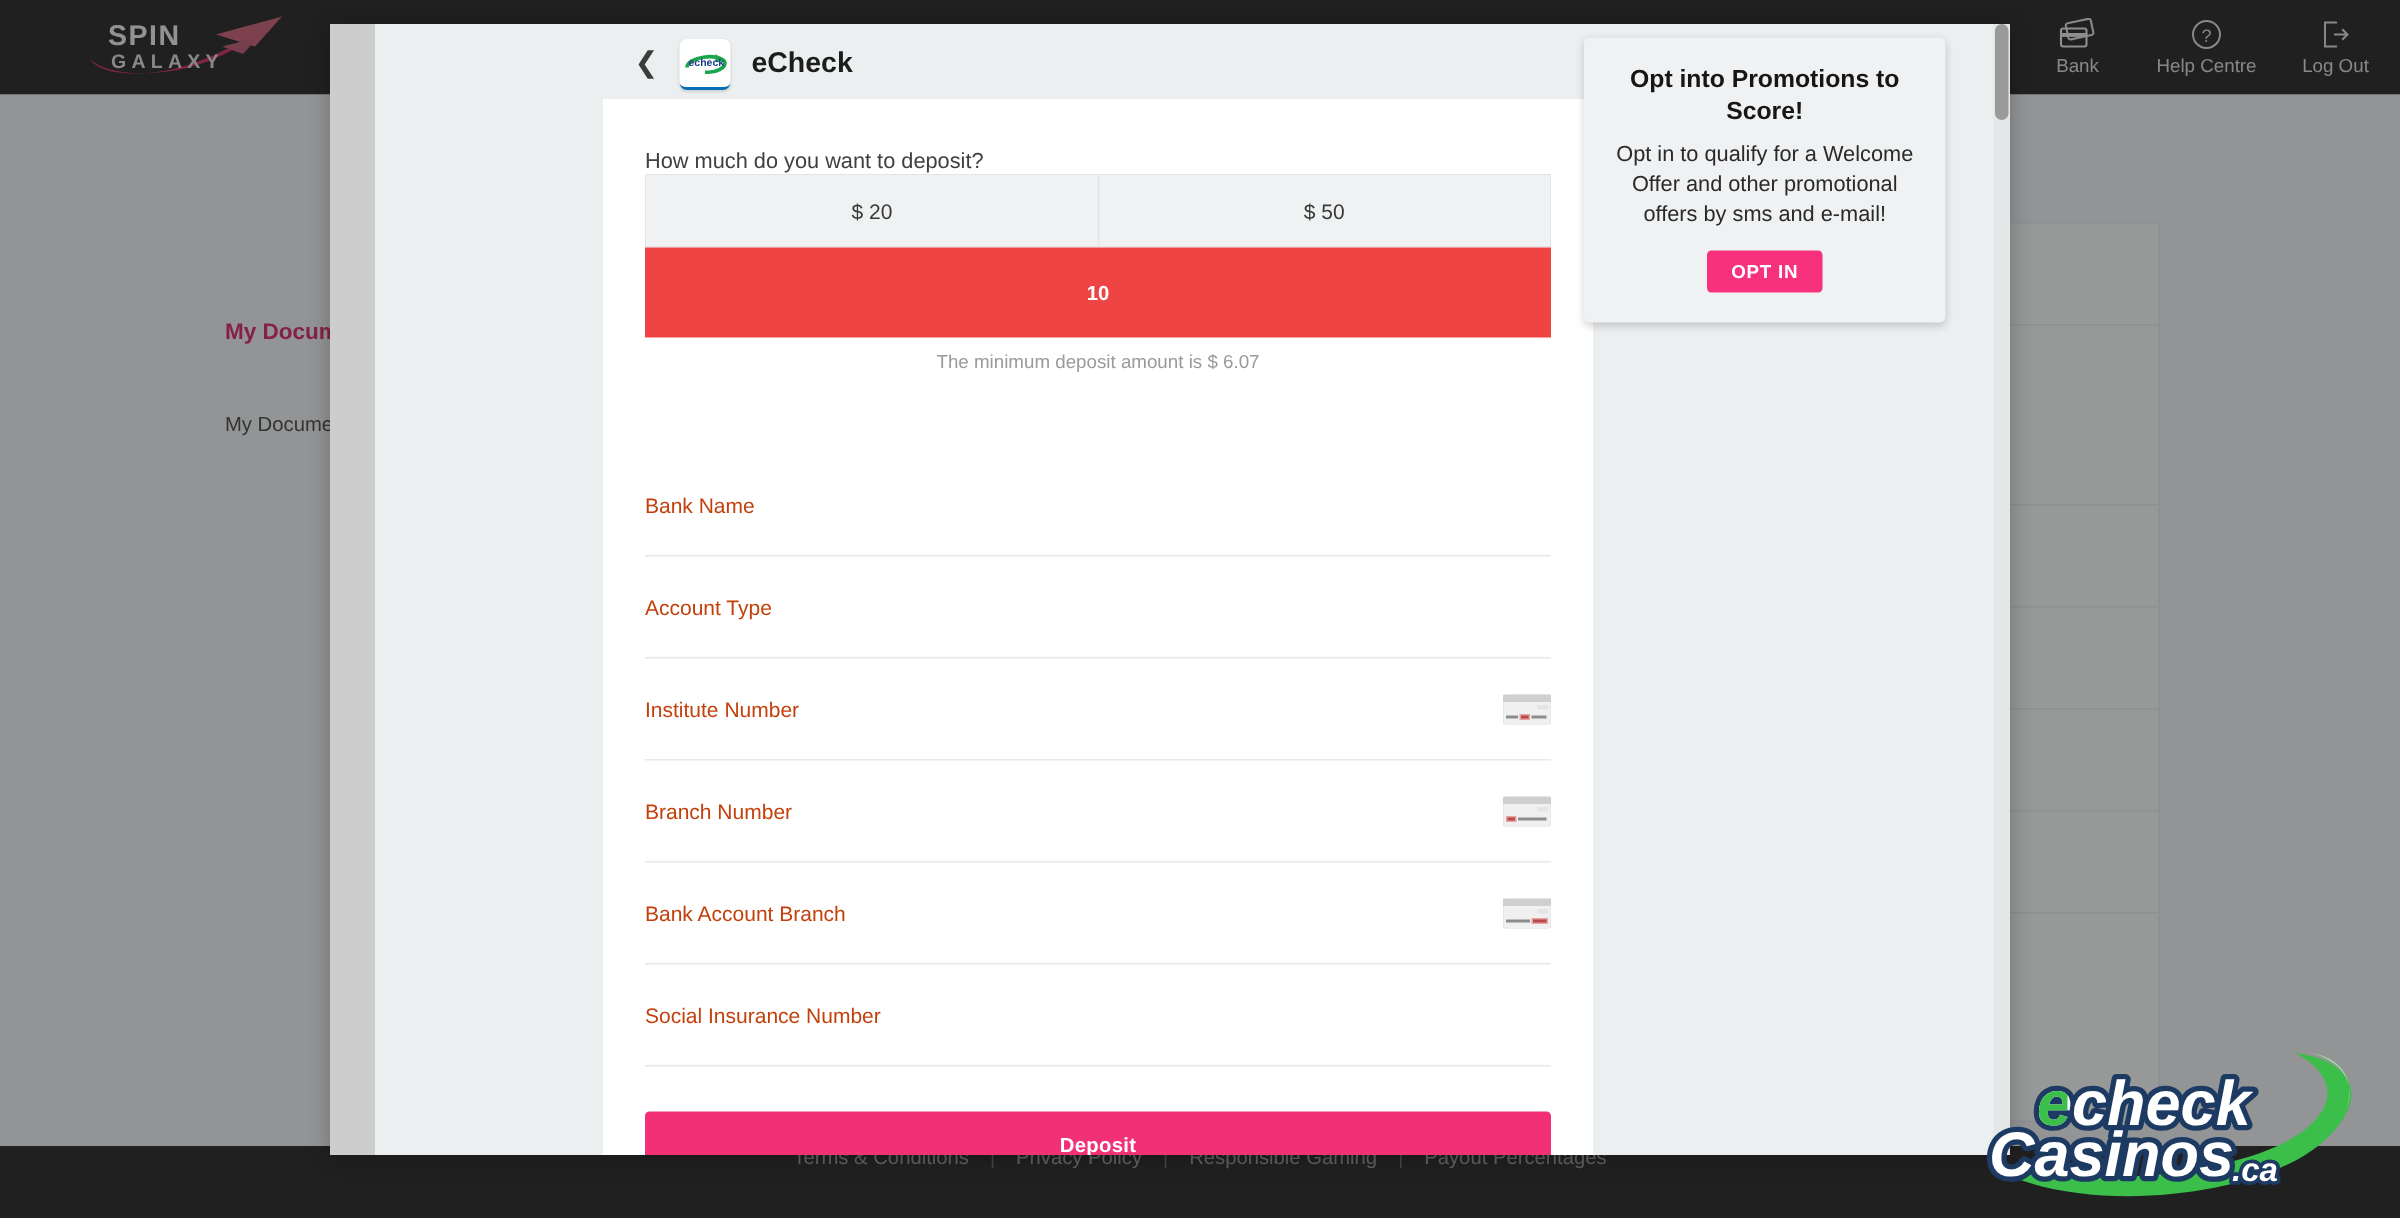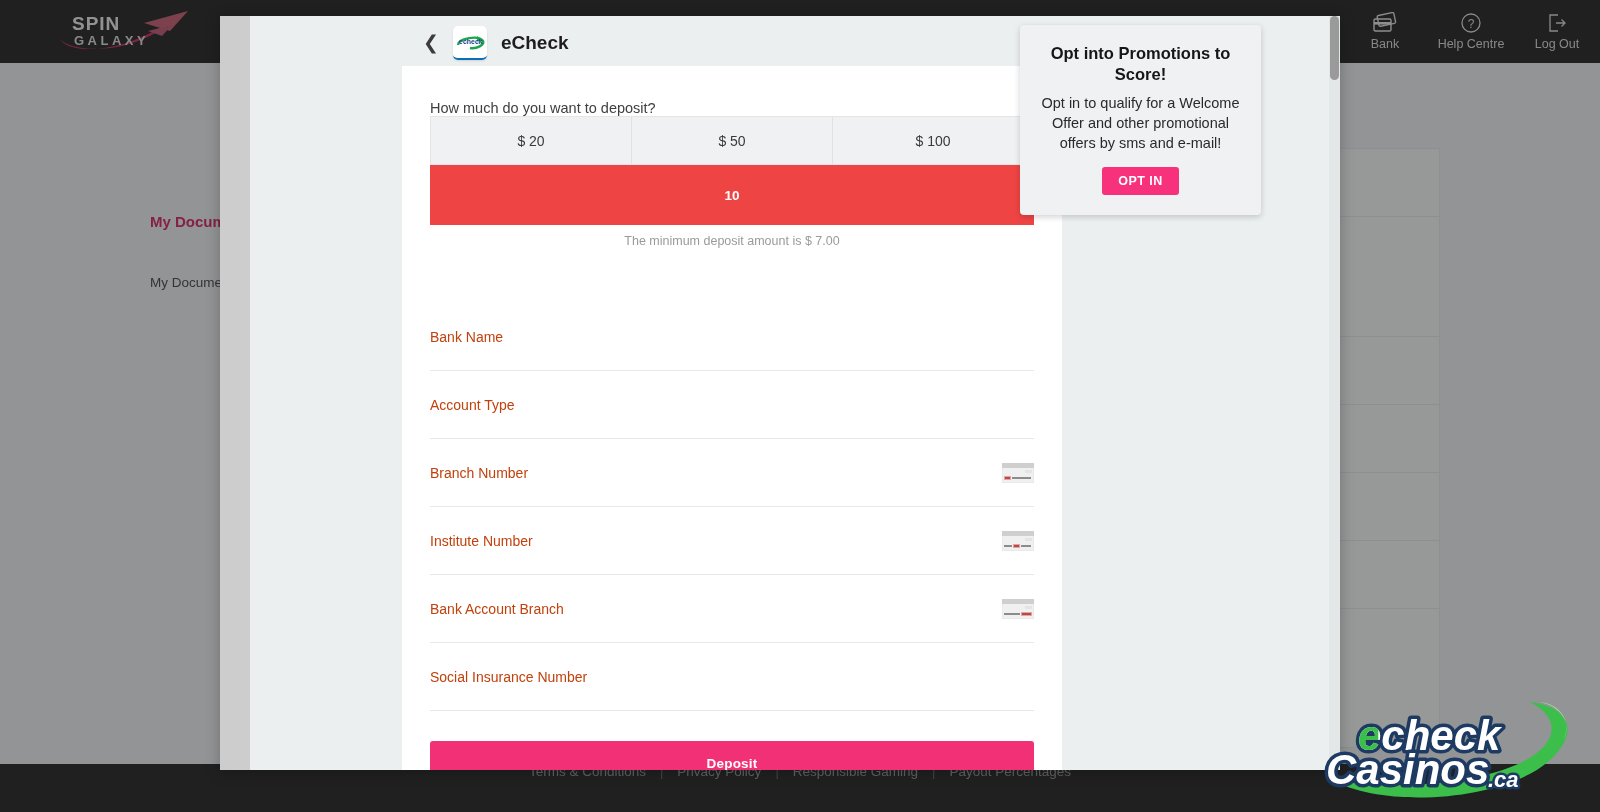--- a/index.html
+++ b/index.html
@@ -148,21 +148,21 @@
 
   .deposit-btn {
     margin-top: 30px; height: 44px; width: 100%;
     background: #f23075; border: none; border-radius: 3px;
     color: #ffffff; font-size: 13.5px; font-weight: bold;
     letter-spacing: .2px;
   }
 
   
   .promo {
-    position: absolute; left: 1020px; top: 25px;
+    position: absolute; left: 1056px; top: 25px;
     width: 241px; padding: 18px 16px 20px 16px;
     background: #eff1f2; border-radius: 4px;
     box-shadow: 0 2px 6px rgba(0,0,0,0.18);
     text-align: center;
   }
   .promo-title { font-size: 16.5px; font-weight: bold; color: #161616; line-height: 1.28; }
   .promo-body { font-size: 14.5px; color: #2a2a2a; line-height: 1.38; margin-top: 8px; }
   .promo-btn {
     margin-top: 14px; padding: 7px 16px;
     background: #f7317b; border: none; border-radius: 3px;
@@ -276,60 +276,59 @@
         </span>
         <span class="modal-title">eCheck</span>
       </div>
 
       <div class="pane">
         <div class="q-label">How much do you want to deposit?</div>
 
         <div class="amount-grid">
           <div class="amount-cell">$ 20</div>
           <div class="amount-cell">$ 50</div>
-          <div class="amount-cell">$ 100</div>
         </div>
         <div class="amount-input-row">10</div>
-        <div class="min-note">The minimum deposit amount is $ 7.00</div>
+        <div class="min-note">The minimum deposit amount is $ 6.07</div>
 
         <div class="fields">
 
           <div class="field">
             <span class="field-label">Bank Name</span>
           </div>
 
           <div class="field">
             <span class="field-label">Account Type</span>
-          </div>
-
-          <div class="field">
-            <span class="field-label">Branch Number</span>
-            <span class="field-hint">
-              <svg width="32" height="20" viewBox="0 0 32 20">
-                <rect x="0" y="0" width="32" height="20" rx="2" fill="#f0f0f0" stroke="#dcdcdc" stroke-width=".6"></rect>
-                <rect x="0" y="0" width="32" height="5" fill="#cfcfcf"></rect>
-                <rect x="23" y="7" width="7" height="3" fill="#e4e4e4"></rect>
-                <rect x="2" y="13" width="7" height="4" fill="#e8a2a2"></rect>
-                <rect x="3" y="14" width="5" height="2" fill="#b34b4b"></rect>
-                <rect x="10" y="14" width="19" height="2" fill="#8c8c8c"></rect>
-              </svg>
-            </span>
           </div>
 
           <div class="field">
             <span class="field-label">Institute Number</span>
             <span class="field-hint">
               <svg width="32" height="20" viewBox="0 0 32 20">
                 <rect x="0" y="0" width="32" height="20" rx="2" fill="#f0f0f0" stroke="#dcdcdc" stroke-width=".6"></rect>
                 <rect x="0" y="0" width="32" height="5" fill="#cfcfcf"></rect>
                 <rect x="23" y="7" width="7" height="3" fill="#e4e4e4"></rect>
                 <rect x="11" y="13" width="7" height="4" fill="#e8a2a2"></rect>
                 <rect x="12" y="14" width="5" height="2" fill="#b34b4b"></rect>
                 <rect x="2" y="14" width="8" height="2" fill="#8c8c8c"></rect>
                 <rect x="19" y="14" width="10" height="2" fill="#8c8c8c"></rect>
+              </svg>
+            </span>
+          </div>
+
+          <div class="field">
+            <span class="field-label">Branch Number</span>
+            <span class="field-hint">
+              <svg width="32" height="20" viewBox="0 0 32 20">
+                <rect x="0" y="0" width="32" height="20" rx="2" fill="#f0f0f0" stroke="#dcdcdc" stroke-width=".6"></rect>
+                <rect x="0" y="0" width="32" height="5" fill="#cfcfcf"></rect>
+                <rect x="23" y="7" width="7" height="3" fill="#e4e4e4"></rect>
+                <rect x="2" y="13" width="7" height="4" fill="#e8a2a2"></rect>
+                <rect x="3" y="14" width="5" height="2" fill="#b34b4b"></rect>
+                <rect x="10" y="14" width="19" height="2" fill="#8c8c8c"></rect>
               </svg>
             </span>
           </div>
 
           <div class="field">
             <span class="field-label">Bank Account Branch</span>
             <span class="field-hint">
               <svg width="32" height="20" viewBox="0 0 32 20">
                 <rect x="0" y="0" width="32" height="20" rx="2" fill="#f0f0f0" stroke="#dcdcdc" stroke-width=".6"></rect>
                 <rect x="0" y="0" width="32" height="5" fill="#cfcfcf"></rect>

